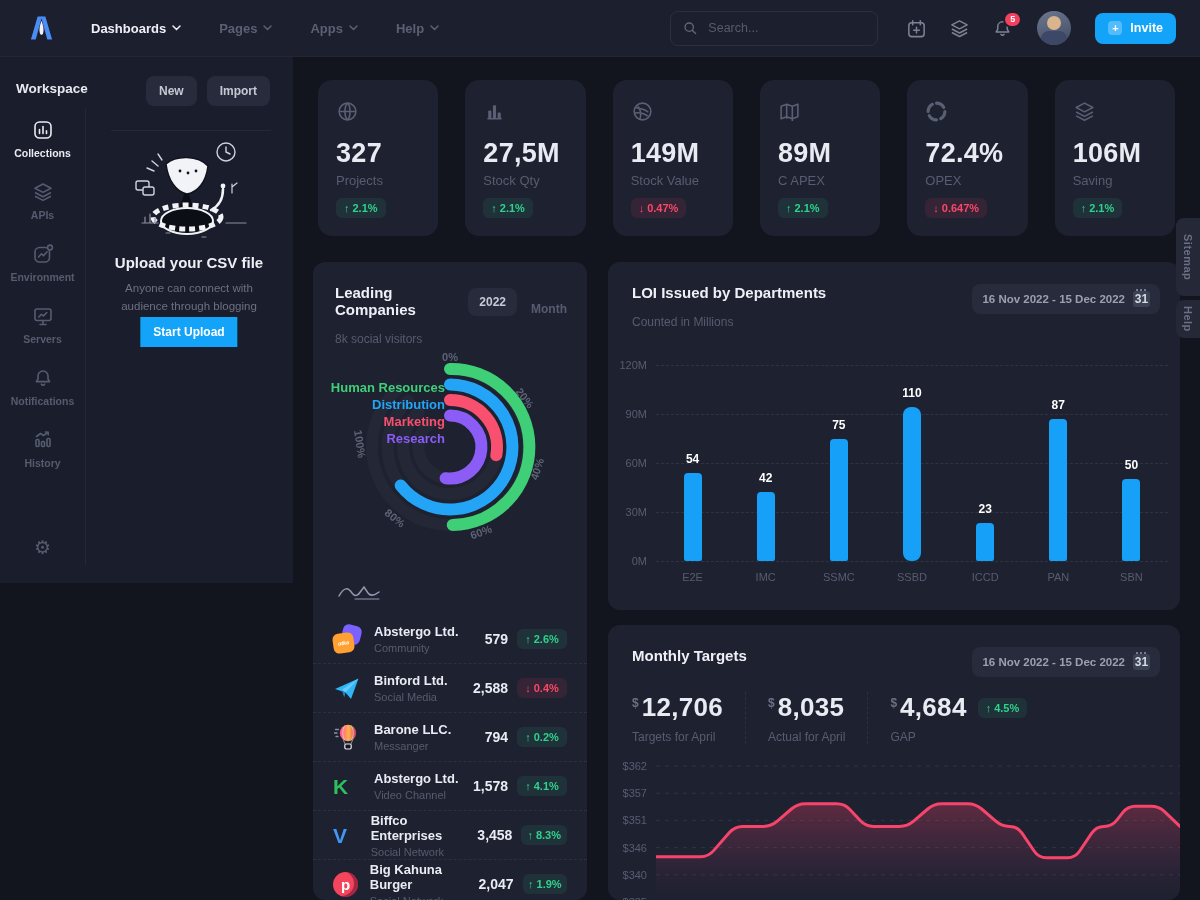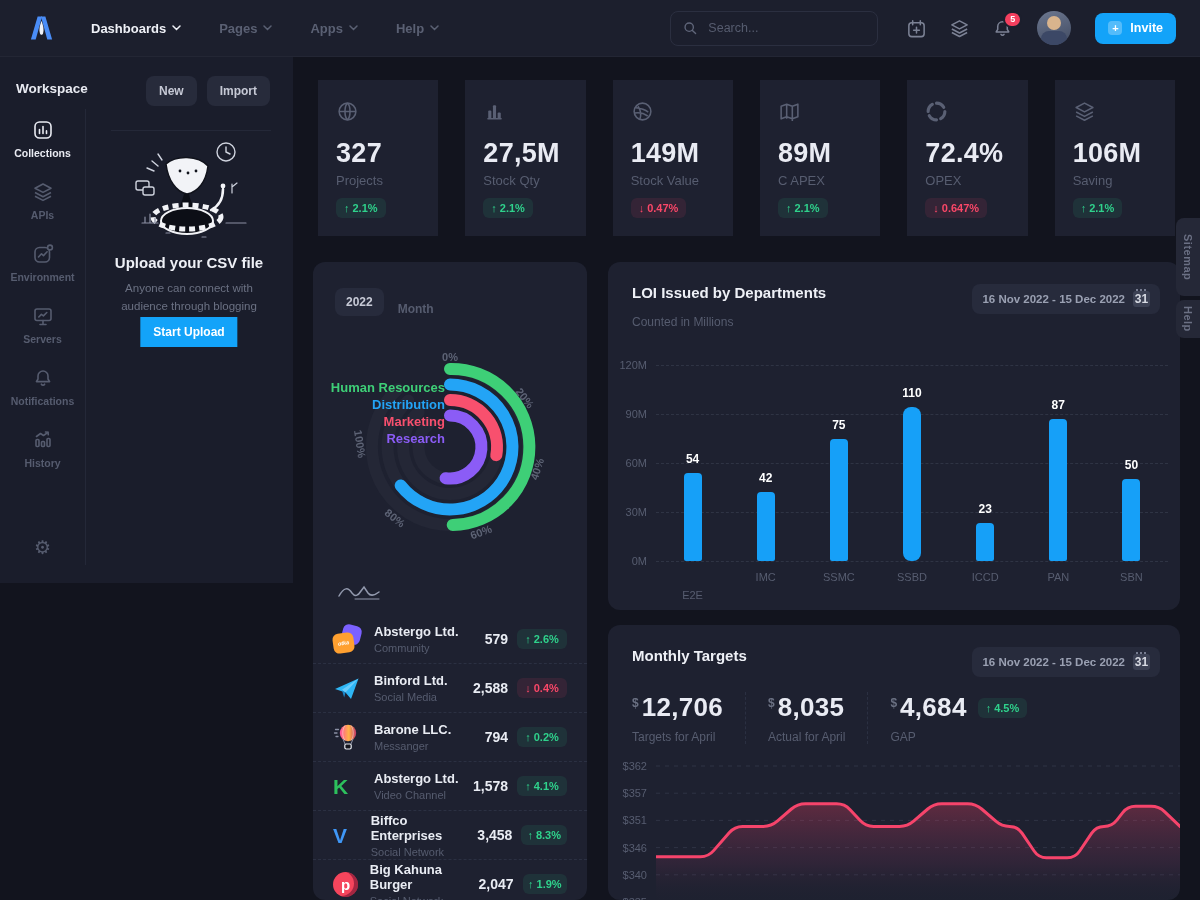--- a/index.html
+++ b/index.html
@@ -60,21 +60,21 @@
   .card-sub{font-size:12px;color:#565c6f;margin-top:14px}
   .date-pill{background:#272b3c;border-radius:8px;color:#9aa0b2;font-size:11.5px;font-weight:600;
              padding:7px 10px;display:flex;align-items:center;gap:8px;cursor:pointer}
   .mini-cal{width:17px;height:16px;background:#3c4154;border-radius:3px;color:#d7dae3;font-size:12px;font-weight:700;
             display:flex;align-items:center;justify-content:center;position:relative}
   .mini-cal:before{content:"";position:absolute;top:-2px;left:3px;right:3px;height:2px;
             background:repeating-linear-gradient(90deg,#767c90 0 2px,transparent 2px 4px)}
 
   
   .stat-row{position:absolute;left:318px;top:80px;width:857px;height:156px;display:flex;gap:27px}
-  .stat-card{flex:1;background:#1e2130;border-radius:0;padding:20px 18px;box-sizing:border-box;position:relative}
+  .stat-card{flex:1;background:#1e2130;border-radius:14px;padding:20px 18px;box-sizing:border-box;position:relative}
   .stat-icon{color:#5a6074;height:24px}
   .stat-value{margin-top:14px;font-size:27px;font-weight:600;color:#e9ebf3;letter-spacing:.3px}
   .stat-label{margin-top:4px;font-size:13px;color:#575d70}
   .badge{display:inline-flex;align-items:center;gap:3px;font-size:11px;font-weight:700;border-radius:6px;padding:4px 8px}
   .badge.up{color:#2fd28c;background:rgba(47,210,140,.1)}
   .badge.down{color:#fb4768;background:rgba(251,71,104,.1)}
   .badge-abs{position:absolute;bottom:18px;left:18px}
 
   
   .leading{left:313px;top:262px;width:274px;height:638px}
@@ -394,20 +394,24 @@
         <div class="stat-label">Saving</div>
         <span class="badge up badge-abs">
           <span>↑</span>
           <span>2.1%</span>
         </span>
       </div>
     </section>
 
   <section class="card leading">
     <div class="card-head" style="padding:22px 20px 0 22px">
+      <div>
+        <div class="card-title">Leading Companies</div>
+        <div class="card-sub">8k social visitors</div>
+      </div>
       <div class="lc-right">
         <button class="pill">2022</button>
         <span class="lc-month">Month</span>
       </div>
     </div>
     <svg class="radial" id="radialSvg" width="230" height="230">
         <path d="M115.0,37.0 A78,78 0 1 1 62.8,57.0" stroke="#242736" stroke-width="12" fill="none" stroke-linecap="round"></path>
         <path d="M115.0,52.5 A62.5,62.5 0 1 1 73.2,68.6" stroke="#242736" stroke-width="12" fill="none" stroke-linecap="round"></path>
         <path d="M115.0,68.0 A47,47 0 1 1 83.6,80.1" stroke="#242736" stroke-width="12" fill="none" stroke-linecap="round"></path>
         <path d="M115.0,83.5 A31.5,31.5 0 1 1 93.9,91.6" stroke="#242736" stroke-width="12" fill="none" stroke-linecap="round"></path>
@@ -562,21 +566,21 @@
         <div class="ytick" style="top: 49px;">90M</div>
         <div class="gridline" style="top: 98px;"></div>
         <div class="ytick" style="top: 98px;">60M</div>
         <div class="gridline" style="top: 147px;"></div>
         <div class="ytick" style="top: 147px;">30M</div>
         <div class="gridline" style="top: 196px;"></div>
         <div class="ytick" style="top: 196px;">0M</div>
         <div class="bar" style="left: 27.5714px; height: 88.2px;">
           <div class="bar-val">54</div>
         </div>
-        <div class="xtick" style="left: 36.5714px; margin-top: 18px;">E2E</div>
+        <div class="xtick" style="left: 36.5714px;">E2E</div>
         <div class="bar" style="left: 100.714px; height: 68.6px;">
           <div class="bar-val">42</div>
         </div>
         <div class="xtick" style="left: 109.714px;">IMC</div>
         <div class="bar" style="left: 173.857px; height: 122.5px;">
           <div class="bar-val">75</div>
         </div>
         <div class="xtick" style="left: 182.857px;">SSMC</div>
         <div class="bar" style="left: 247px; height: 154px; border-radius: 8px;">
           <div class="bar-val">110</div>

